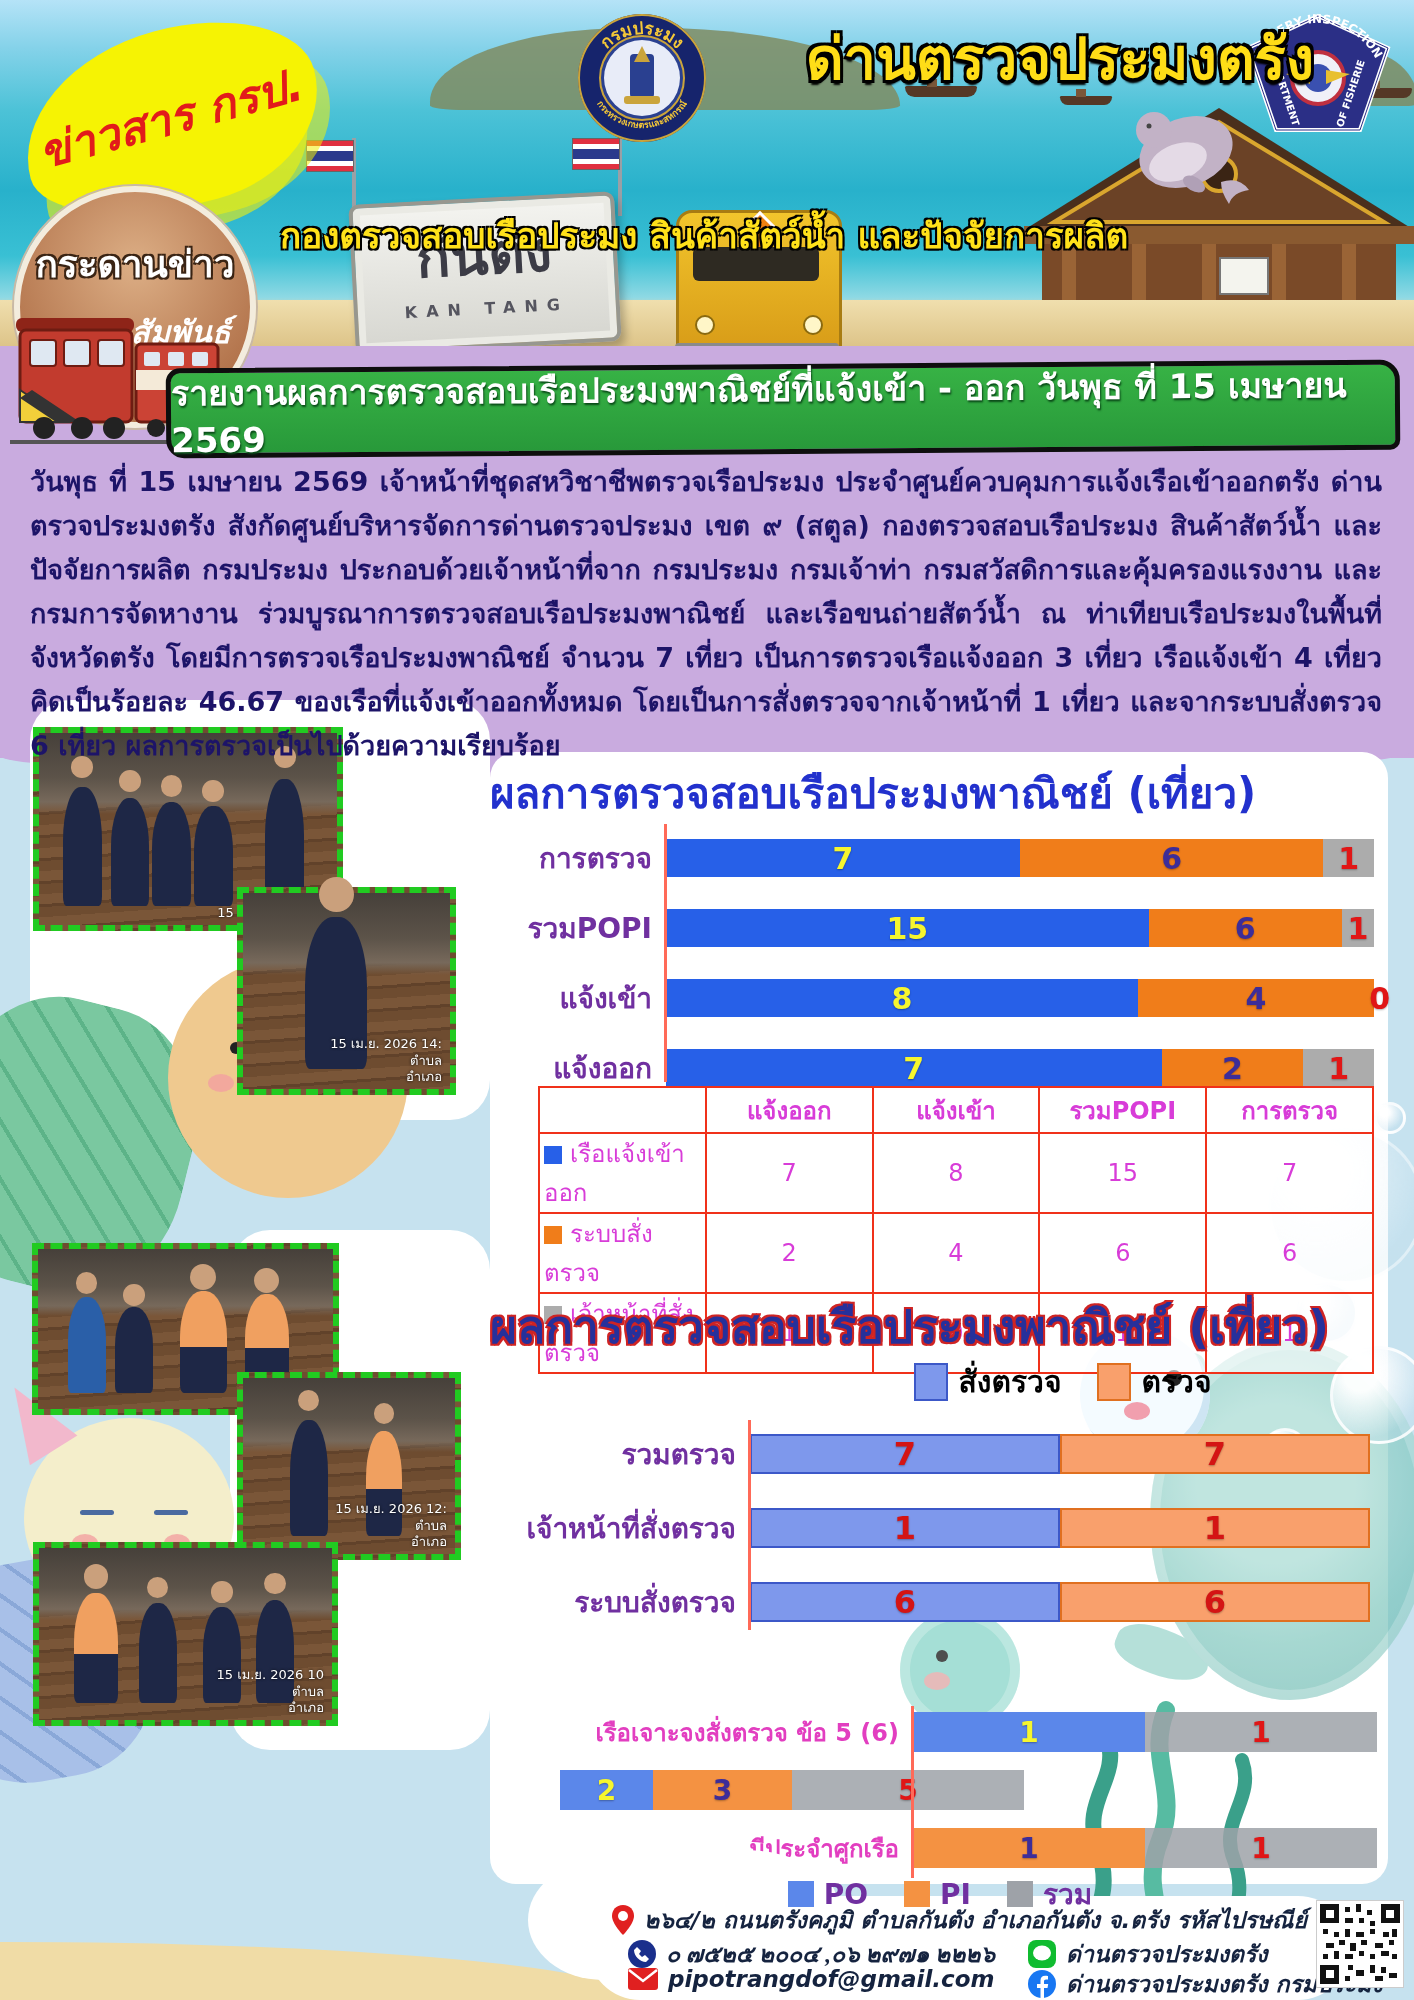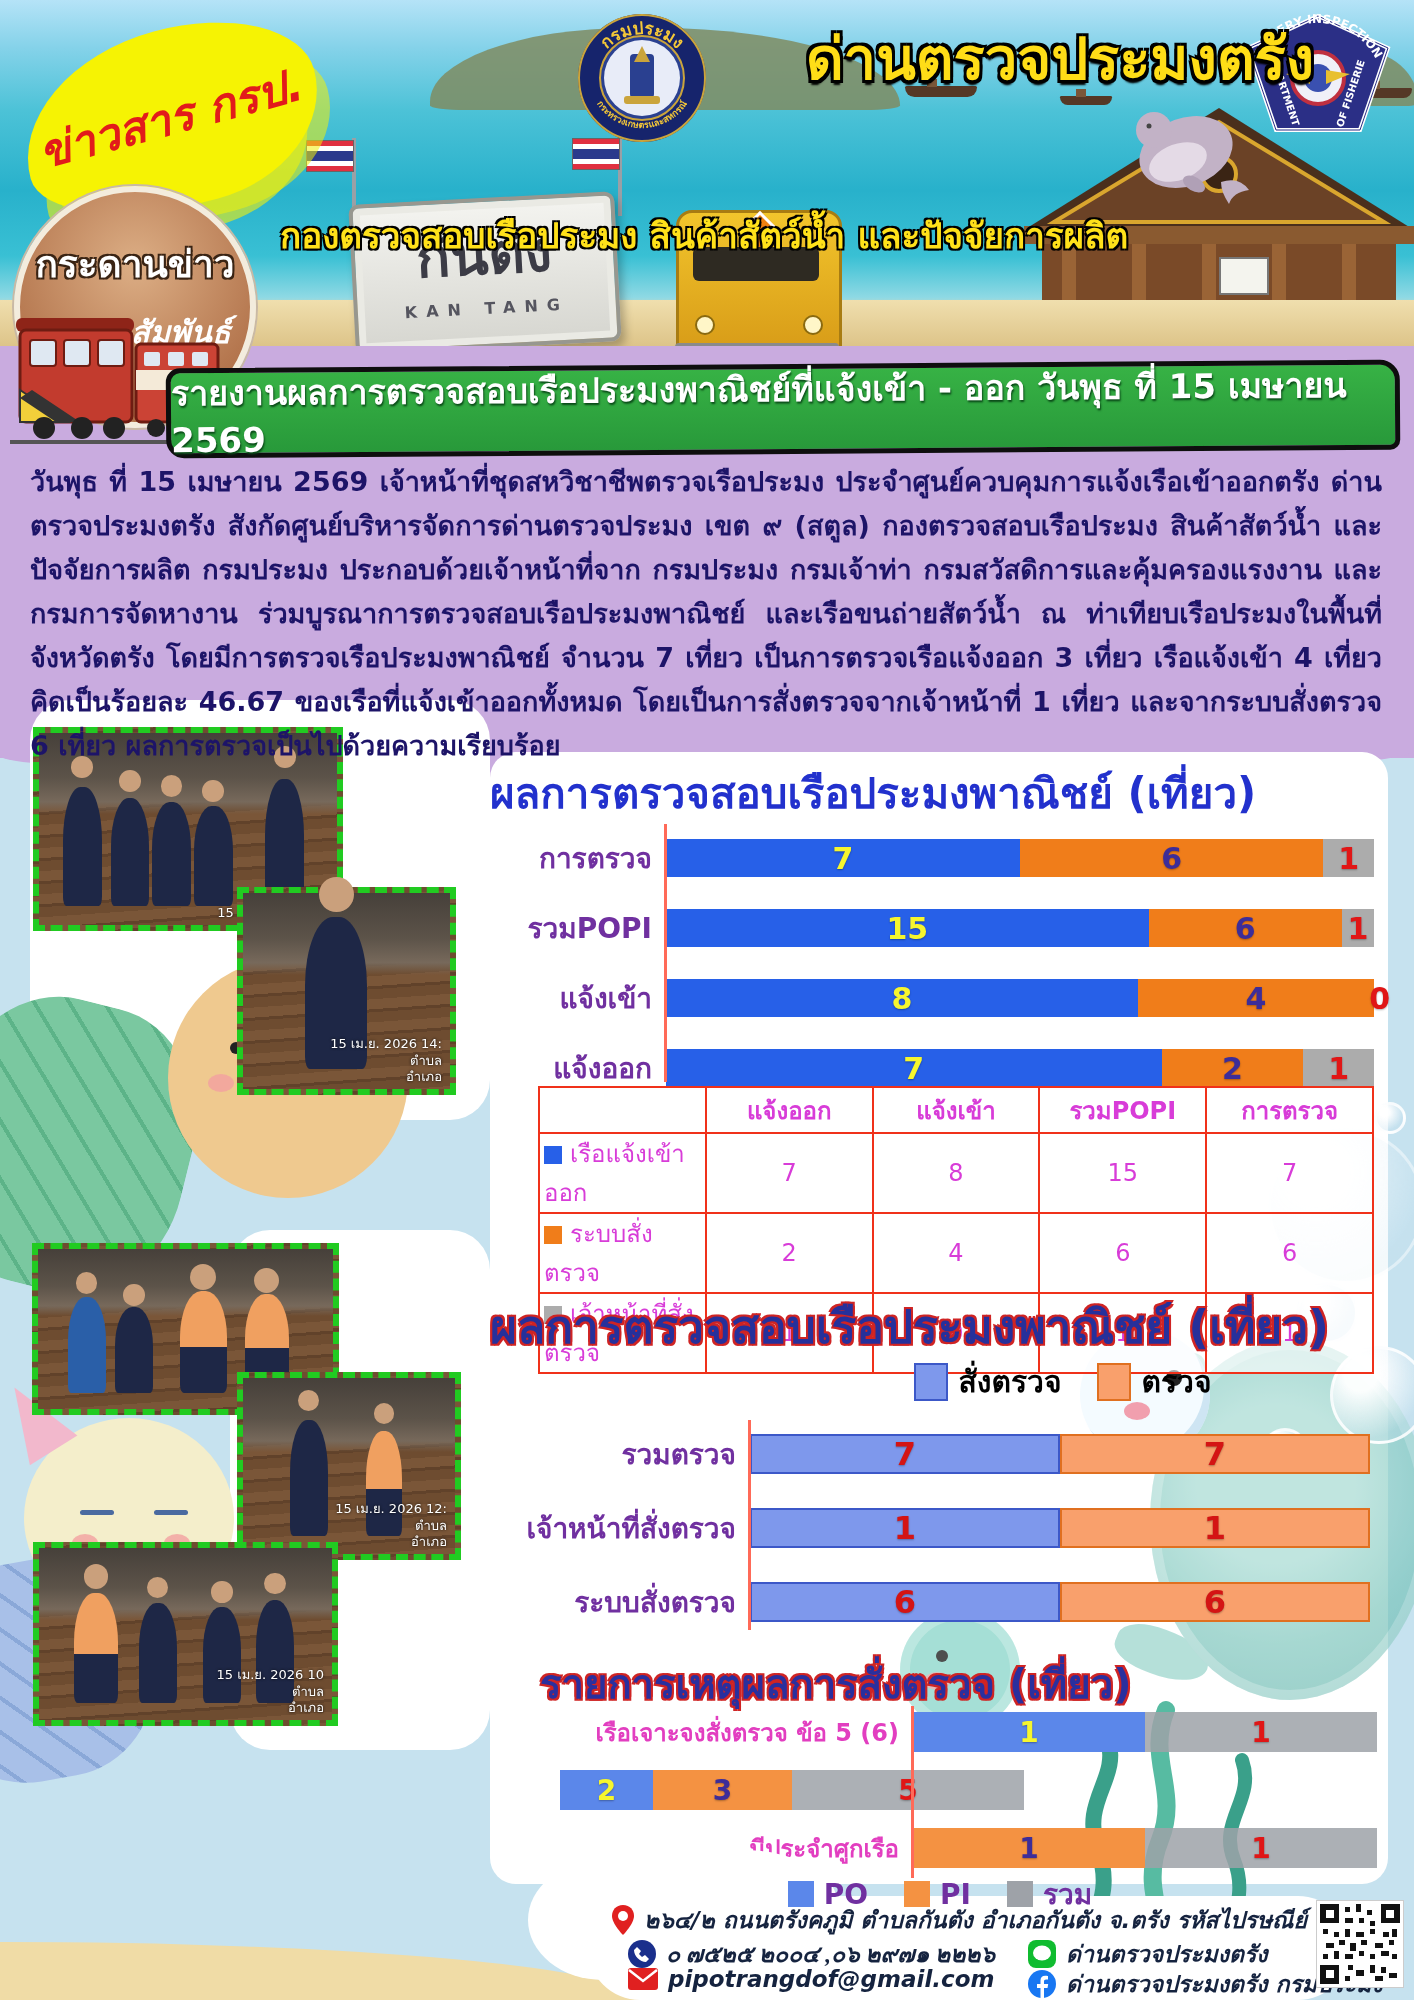--- a/index.html
+++ b/index.html
@@ -495,21 +495,20 @@
           <div class="c-seg" style="flex: 6 6 0px; background: rgb(126, 152, 236); border: 2px solid rgb(60, 88, 200);">
             <span class="c-num" style="color: rgb(212, 20, 20);">6</span>
           </div>
           <div class="c-seg" style="flex: 6 6 0px; background: rgb(249, 160, 108); border: 2px solid rgb(224, 112, 32);">
             <span class="c-num" style="color: rgb(212, 20, 20);">6</span>
           </div>
         </div>
       </div>
     </div>
 
-  <div class="c-title t3">รายการเหตุผลการสั่งตรวจ (เที่ยว)</div>
   <div class="axis" style="left:911px;top:1706px;height:172px;"></div>
   <div class="chart chart3">
       <div class="c-row">
         <div class="c-label">เรือเจาะจงสั่งตรวจ ข้อ 5 (6)</div>
         <div class="c-track">
           <div class="c-seg" style="flex: 1 1 0px; background: rgb(91, 135, 234);">
             <span class="c-num" style="color: rgb(246, 246, 46);">1</span>
           </div>
           <div class="c-seg" style="flex: 1 1 0px; background: rgba(158, 162, 168, 0.85);">
             <span class="c-num" style="color: rgb(224, 22, 22);">1</span>

